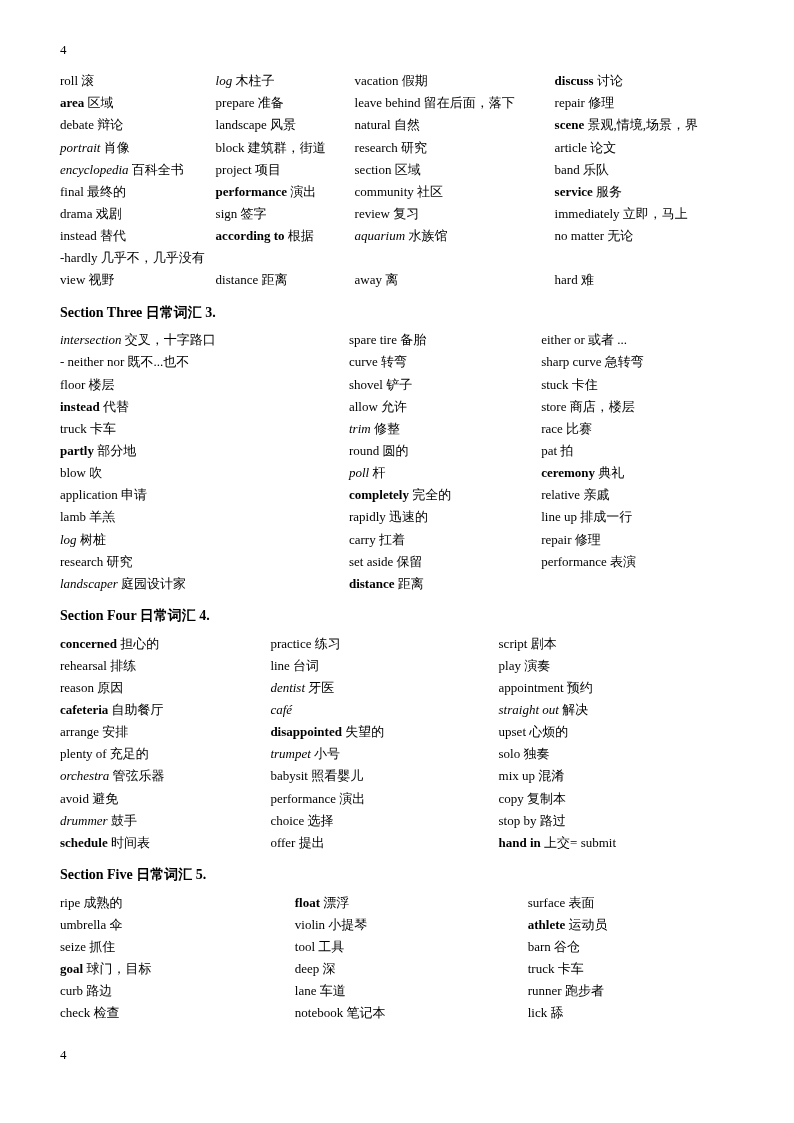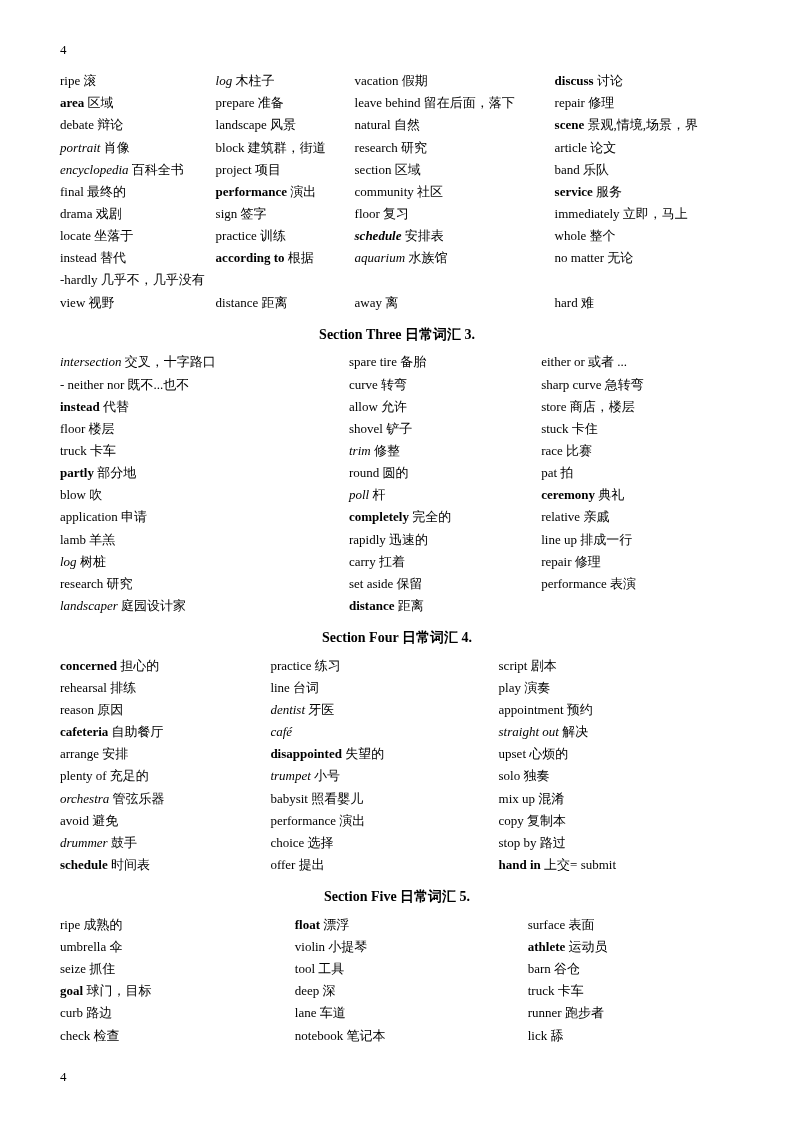--- a/index.html
+++ b/index.html
@@ -11,21 +11,20 @@
       width: 794px;
       min-height: 1123px;
       padding: 40px 60px;
       line-height: 1.55;
     }
     .page-number {
       font-size: 13px;
       margin-bottom: 10px;
     }
     .section-header {
-      text-align: center;
       font-weight: bold;
       font-size: 14px;
       margin: 10px 0 6px 0;
     }
     .entry {
       white-space: nowrap;
     }
     table.vocab-table {
       width: 100%;
       border-collapse: collapse;
@@ -43,21 +42,21 @@
     i { }
   </style>
 </head>
 <body>
 
 <div class="page-number">4</div>
 
 <table class="vocab-table">
   <tbody>
     <tr>
-      <td class="entry">ripe 滚</td>
+      <td class="entry">roll 滚</td>
       <td class="entry"><i>log</i> 木柱子</td>
       <td class="entry">vacation 假期</td>
       <td class="entry" colspan="2"><b>discuss</b> 讨论</td>
     </tr>
     <tr>
       <td class="entry"><b>area</b> 区域</td>
       <td class="entry">prepare 准备</td>
       <td class="entry">leave behind 留在后面，落下</td>
       <td class="entry" colspan="2">repair 修理</td>
     </tr>
@@ -81,28 +80,22 @@
     </tr>
     <tr>
       <td class="entry">final 最终的</td>
       <td class="entry"><b>performance</b> 演出</td>
       <td class="entry">community  社区</td>
       <td class="entry" colspan="2"><b>service</b>  服务</td>
     </tr>
     <tr>
       <td class="entry">drama  戏剧</td>
       <td class="entry">sign 签字</td>
-      <td class="entry">floor 复习</td>
+      <td class="entry">review 复习</td>
       <td class="entry" colspan="2">immediately  立即，马上</td>
-    </tr>
-    <tr>
-      <td class="entry">locate 坐落于</td>
-      <td class="entry">practice 训练</td>
-      <td class="entry"><b><i>schedule</i></b> 安排表</td>
-      <td class="entry" colspan="2">whole 整个</td>
     </tr>
     <tr>
       <td class="entry">instead 替代</td>
       <td class="entry"><b>according to</b> 根据</td>
       <td class="entry"><i>aquarium</i> 水族馆</td>
       <td class="entry" colspan="2">no matter  无论</td>
     </tr>
     <tr>
       <td class="entry" colspan="5">-hardly 几乎不，几乎没有</td>
     </tr>
@@ -123,30 +116,30 @@
       <td class="entry"><i>intersection</i>  交叉，十字路口</td>
       <td class="entry">spare tire 备胎</td>
       <td class="entry">either or  或者 ...</td>
     </tr>
     <tr>
       <td class="entry">-  neither nor 既不...也不</td>
       <td class="entry">curve 转弯</td>
       <td class="entry">sharp curve  急转弯</td>
     </tr>
     <tr>
+      <td class="entry">floor 楼层</td>
+      <td class="entry">shovel 铲子</td>
+      <td class="entry">stuck 卡住</td>
+    </tr>
+    <tr>
       <td class="entry"><b>instead</b> 代替</td>
       <td class="entry">allow 允许</td>
       <td class="entry">store 商店，楼层</td>
     </tr>
     <tr>
-      <td class="entry">floor 楼层</td>
-      <td class="entry">shovel 铲子</td>
-      <td class="entry">stuck 卡住</td>
-    </tr>
-    <tr>
       <td class="entry">truck 卡车</td>
       <td class="entry"><i>trim</i> 修整</td>
       <td class="entry">race 比赛</td>
     </tr>
     <tr>
       <td class="entry"><b>partly</b> 部分地</td>
       <td class="entry">round 圆的</td>
       <td class="entry">pat 拍</td>
     </tr>
     <tr>

